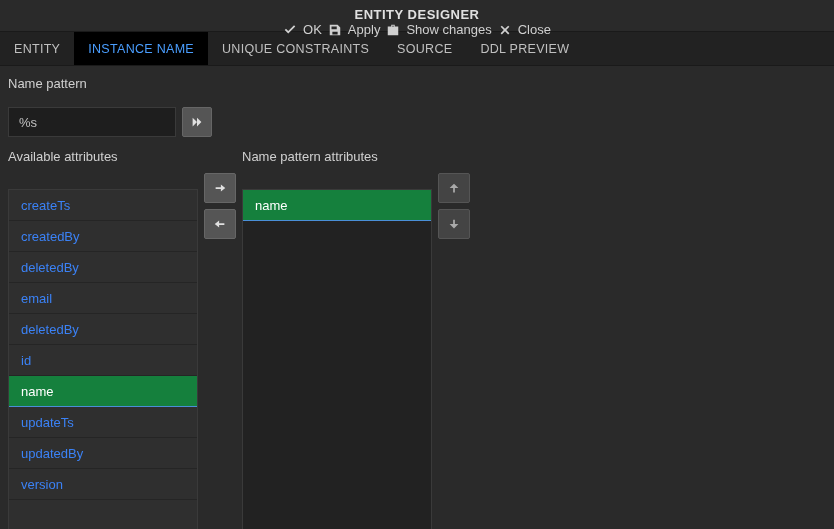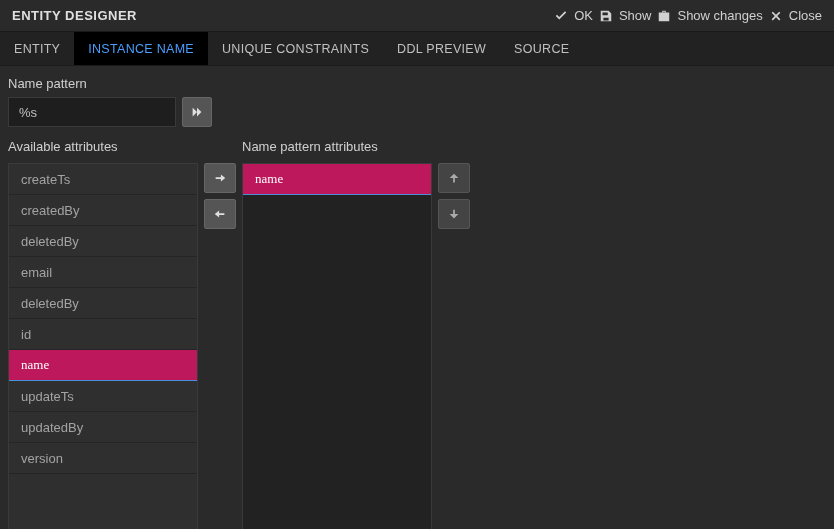--- a/index.html
+++ b/index.html
@@ -1,81 +1,81 @@
 <!DOCTYPE html>
 <html><head>
 <meta charset="utf-8">
 <style>
 * { margin:0; padding:0; box-sizing:border-box; }
 body { font-family:-apple-system,BlinkMacSystemFont,"Segoe UI",Arial,sans-serif; background:#2a2a2a; color:#d0d0d0; font-size:13px; width:834px; height:529px; overflow:hidden; }
-.header { display:flex; align-items:center; justify-content:space-between; padding:1px 12px; height:32px; background:#2a2a2a; border-bottom:1px solid #1a1a1a; }
+.header { display:flex; align-items:center; justify-content:space-between; padding:7px 12px; height:32px; background:#2a2a2a; border-bottom:1px solid #1a1a1a;flex-direction:column; }
 .title { font-size:13px; font-weight:600; color:#e0e0e0; letter-spacing:0.5px; }
 .hbtns { display:flex; gap:6px; align-items:center;text-align:center; }
 .hbtn { display:flex; align-items:center; gap:6px; color:#d0d0d0; cursor:pointer; font-size:13px; }
 .hbtn svg { width:14px; height:14px; fill:#d0d0d0; }
 .tabs { display:flex; background:#222; border-bottom:1px solid #1a1a1a; height:34px; align-items:stretch; }
 .tab { padding:0 14px; display:flex; align-items:center; color:#c0c0c0; font-size:12.5px; letter-spacing:0.3px; cursor:pointer; }
 .tab.active { background:#000000; color:#4a9eff; }
 .content { padding:10px 8px; }
-.lbl { font-size:13px; color:#d0d0d0; margin-bottom:6px; }
+.lbl { font-size:13px; color:#d0d0d0; margin-bottom:16px; }
 .row { display:flex; align-items:center; gap:6px; }
 .input { background:#1e1e1e; border:1px solid #3a3a3a; color:#c0c0c0; height:30px; padding:0 10px; font-size:13px; width:168px; outline:none; }
 .iconbtn { width:30px; height:30px; background:#555; border:1px solid #666; display:flex; align-items:center; justify-content:center; cursor:pointer; border-radius:2px; }
 .iconbtn.dark { background:#444; border-color:#555; }
 .iconbtn svg { width:14px; height:14px; fill:#e0e0e0; }
 .iconbtn.dark svg { fill:#aaa; }
 .cols { display:flex; gap:6px; margin-top:12px; }
 .col { display:flex; flex-direction:column; }
-.collbl { font-size:13px; color:#d0d0d0; margin-bottom:6px; height:18px; }
+.collbl { font-size:13px; color:#d0d0d0; margin-bottom:22px; height:18px; }
 .listbox { background:#2f2f2f; border:1px solid #3a3a3a; width:190px; height:370px; overflow:hidden; }
 .listbox.dark { background:#222; }
-.item { height:31px; display:flex; align-items:center; padding:0 12px; border-bottom:1px solid #252525; font-size:13px; color:#a3a3a3; cursor:pointer; }
-.item.sel { background:#be185d; color:#fff; border-bottom-color:#4a8fd8;font-family:Liberation Serif, serif; }
+.item { height:31px; display:flex; align-items:center; padding:0 12px; border-bottom:1px solid #252525; font-size:13px; color:#3b82f6; cursor:pointer; }
+.item.sel { background:#15803d; color:#fff; border-bottom-color:#4a8fd8; }
 .midbtns, .rightbtns { display:flex; flex-direction:column; gap:6px; padding-top:24px; }
 .midbtns .iconbtn, .rightbtns .iconbtn { width:32px; height:30px; }
 </style>
 </head>
 <body>
 
 <div class="header">
   <div class="title">ENTITY DESIGNER</div>
   <div class="hbtns">
     <div class="hbtn">
       <svg viewBox="0 0 16 16">
           <path d="M6 12L2 8l1.4-1.4L6 9.2l6.6-6.6L14 4z"></path>
         </svg>
       <span>OK</span>
     </div>
     <div class="hbtn">
       <svg viewBox="0 0 16 16">
           <path d="M2 2h9l3 3v9H2V2zm2 2v3h6V4H4zm1 6v3h6v-3H5z"></path>
         </svg>
-      <span>Show</span>
+      <span>Apply</span>
     </div>
     <div class="hbtn">
       <svg viewBox="0 0 16 16">
           <path d="M6 2h4v2h4v10H2V4h4V2zm1 1v1h2V3H7z"></path>
         </svg>
       <span>Show changes</span>
     </div>
     <div class="hbtn">
       <svg viewBox="0 0 16 16">
           <path d="M3 4.4L4.4 3 8 6.6 11.6 3 13 4.4 9.4 8l3.6 3.6-1.4 1.4L8 9.4 4.4 13 3 11.6 6.6 8z"></path>
         </svg>
       <span>Close</span>
     </div>
   </div>
 </div>
 
 <div class="tabs">
   <div class="tab">ENTITY</div>
   <div class="tab active">INSTANCE NAME</div>
   <div class="tab">UNIQUE CONSTRAINTS</div>
+  <div class="tab">SOURCE</div>
   <div class="tab">DDL PREVIEW</div>
-  <div class="tab">SOURCE</div>
 </div>
 
 <div class="content">
   <div class="lbl">Name pattern</div>
   <div class="row">
     <input class="input" value="%s" style="">
     <div class="iconbtn">
       <svg viewBox="0 0 16 16">
           <path d="M3 3l5 5-5 5V3zm5 0l5 5-5 5V3z"></path>
         </svg>

